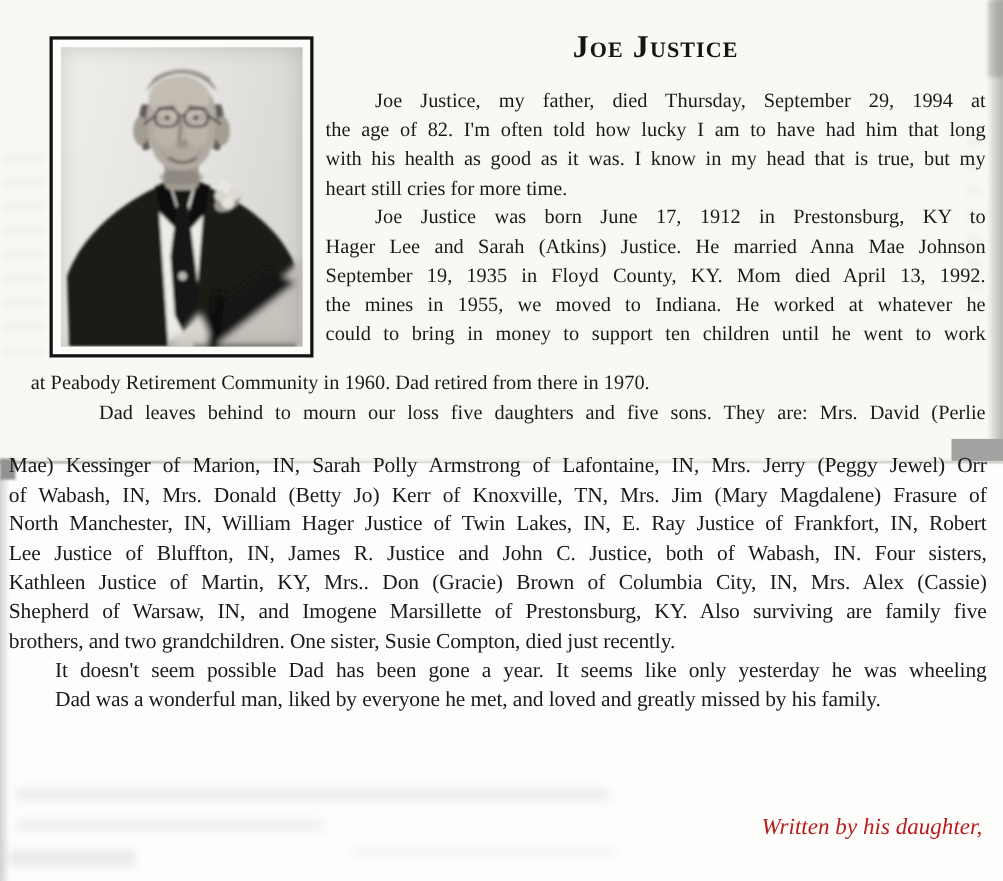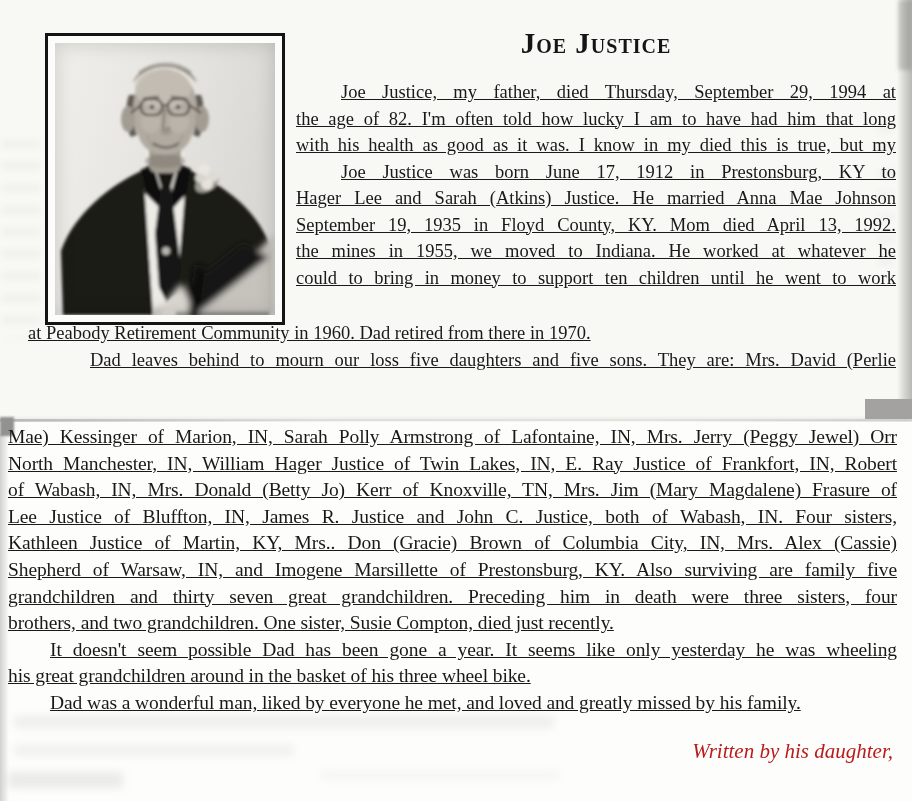--- a/index.html
+++ b/index.html
@@ -36,25 +36,25 @@
   }
   .photo-inner{position:relative;width:220px;height:272px;}
   .photo-inner::after{content:"";position:absolute;inset:0;box-shadow:inset 0 0 20px rgba(0,0,0,.16);}
   
   .title{
     position:absolute;left:296px;top:27px;width:600px;margin:0;
     text-align:center;font-variant:small-caps;font-weight:700;
     font-size:29px;letter-spacing:1px;color:#151515;
   }
   
-  .ln{text-align:justify;text-align-last:left;text-decoration:underline;}
+  .ln{text-align:justify;text-align-last:left;}
   .ln.j{text-align-last:justify;}
   .col{position:absolute;left:296px;top:79px;width:600px;font-size:18.5px;line-height:26.5px;}
-  .full1{position:absolute;left:28px;top:320px;width:868px;font-size:18.5px;line-height:27px;}
-  .clip2-text{position:absolute;left:8px;top:424px;width:889px;font-size:19.5px;line-height:26.6px;letter-spacing:-.1px;}
+  .full1{position:absolute;left:28px;top:336px;width:868px;font-size:18.5px;line-height:27px;}
+  .clip2-text{position:absolute;left:8px;top:411px;width:889px;font-size:19.5px;line-height:26.6px;letter-spacing:-.1px;}
   .i1{text-indent:45px;}
   .i2{text-indent:62px;}
   .i3{text-indent:42px;}
   .signature{
     position:absolute;left:300px;top:737px;width:593px;
     text-align:right;font-style:italic;font-size:21px;line-height:28px;color:#b91c1c;
   }
 </style>
 </head>
 <body>
@@ -149,44 +149,43 @@
         </g>
       </svg>
     </div>
   </div>
 
   <h1 class="title">Joe Justice</h1>
 
   <div class="col">
     <div class="ln j i1">Joe Justice, my father, died Thursday, September 29, 1994 at</div>
     <div class="ln j">the age of 82. I'm often told how lucky I am to have had him that long</div>
-    <div class="ln j">with his health as good as it was. I know in my died this is true, but my</div>
+    <div class="ln j">with his health as good as it was. I know in my head that is true, but my</div>
+    <div class="ln">heart still cries for more time.</div>
     <div class="ln j i1">Joe Justice was born June 17, 1912 in Prestonsburg, KY to</div>
     <div class="ln j">Hager Lee and Sarah (Atkins) Justice. He married Anna Mae Johnson</div>
     <div class="ln j">September 19, 1935 in Floyd County, KY. Mom died April 13, 1992.</div>
     <div class="ln j">the mines in 1955, we moved to Indiana. He worked at whatever he</div>
     <div class="ln j">could to bring in money to support ten children until he went to work</div>
   </div>
 
   <div class="full1">
     <div class="ln">at Peabody Retirement Community in 1960. Dad retired from there in 1970.</div>
     <div class="ln j i2">Dad leaves behind to mourn our loss five daughters and five sons. They are: Mrs. David (Perlie</div>
   </div>
 
   <div class="clip2-text">
     <div class="ln j">Mae) Kessinger of Marion, IN, Sarah Polly Armstrong of Lafontaine, IN, Mrs. Jerry (Peggy Jewel) Orr</div>
+    <div class="ln j">of Wabash, IN, Mrs. Donald (Betty Jo) Kerr of Knoxville, TN, Mrs. Jim (Mary Magdalene) Frasure of</div>
     <div class="ln j">North Manchester, IN, William Hager Justice of Twin Lakes, IN, E. Ray Justice of Frankfort, IN, Robert</div>
-    <div class="ln j">of Wabash, IN, Mrs. Donald (Betty Jo) Kerr of Knoxville, TN, Mrs. Jim (Mary Magdalene) Frasure of</div>
     <div class="ln j">Lee Justice of Bluffton, IN, James R. Justice and John C. Justice, both of Wabash, IN. Four sisters,</div>
     <div class="ln j">Kathleen Justice of Martin, KY, Mrs.. Don (Gracie) Brown of Columbia City, IN, Mrs. Alex (Cassie)</div>
     <div class="ln j">Shepherd of Warsaw, IN, and Imogene Marsillette of Prestonsburg, KY. Also surviving are family five</div>
-    <div class="ln j">grandchildren and thirty seven great grandchildren. Preceding him in death were three sisters, four</div>
     <div class="ln">brothers, and two grandchildren. One sister, Susie Compton, died just recently.</div>
     <div class="ln j i3">It doesn't seem possible Dad has been gone a year. It seems like only yesterday he was wheeling</div>
-    <div class="ln">his great grandchildren around in the basket of his three wheel bike.</div>
     <div class="ln i3">Dad was a wonderful man, liked by everyone he met, and loved and greatly missed by his family.</div>
   </div>
 
   <div class="signature">
     <div>Written by his daughter,</div>
   </div>
 
 </div>
 
 </body></html>

